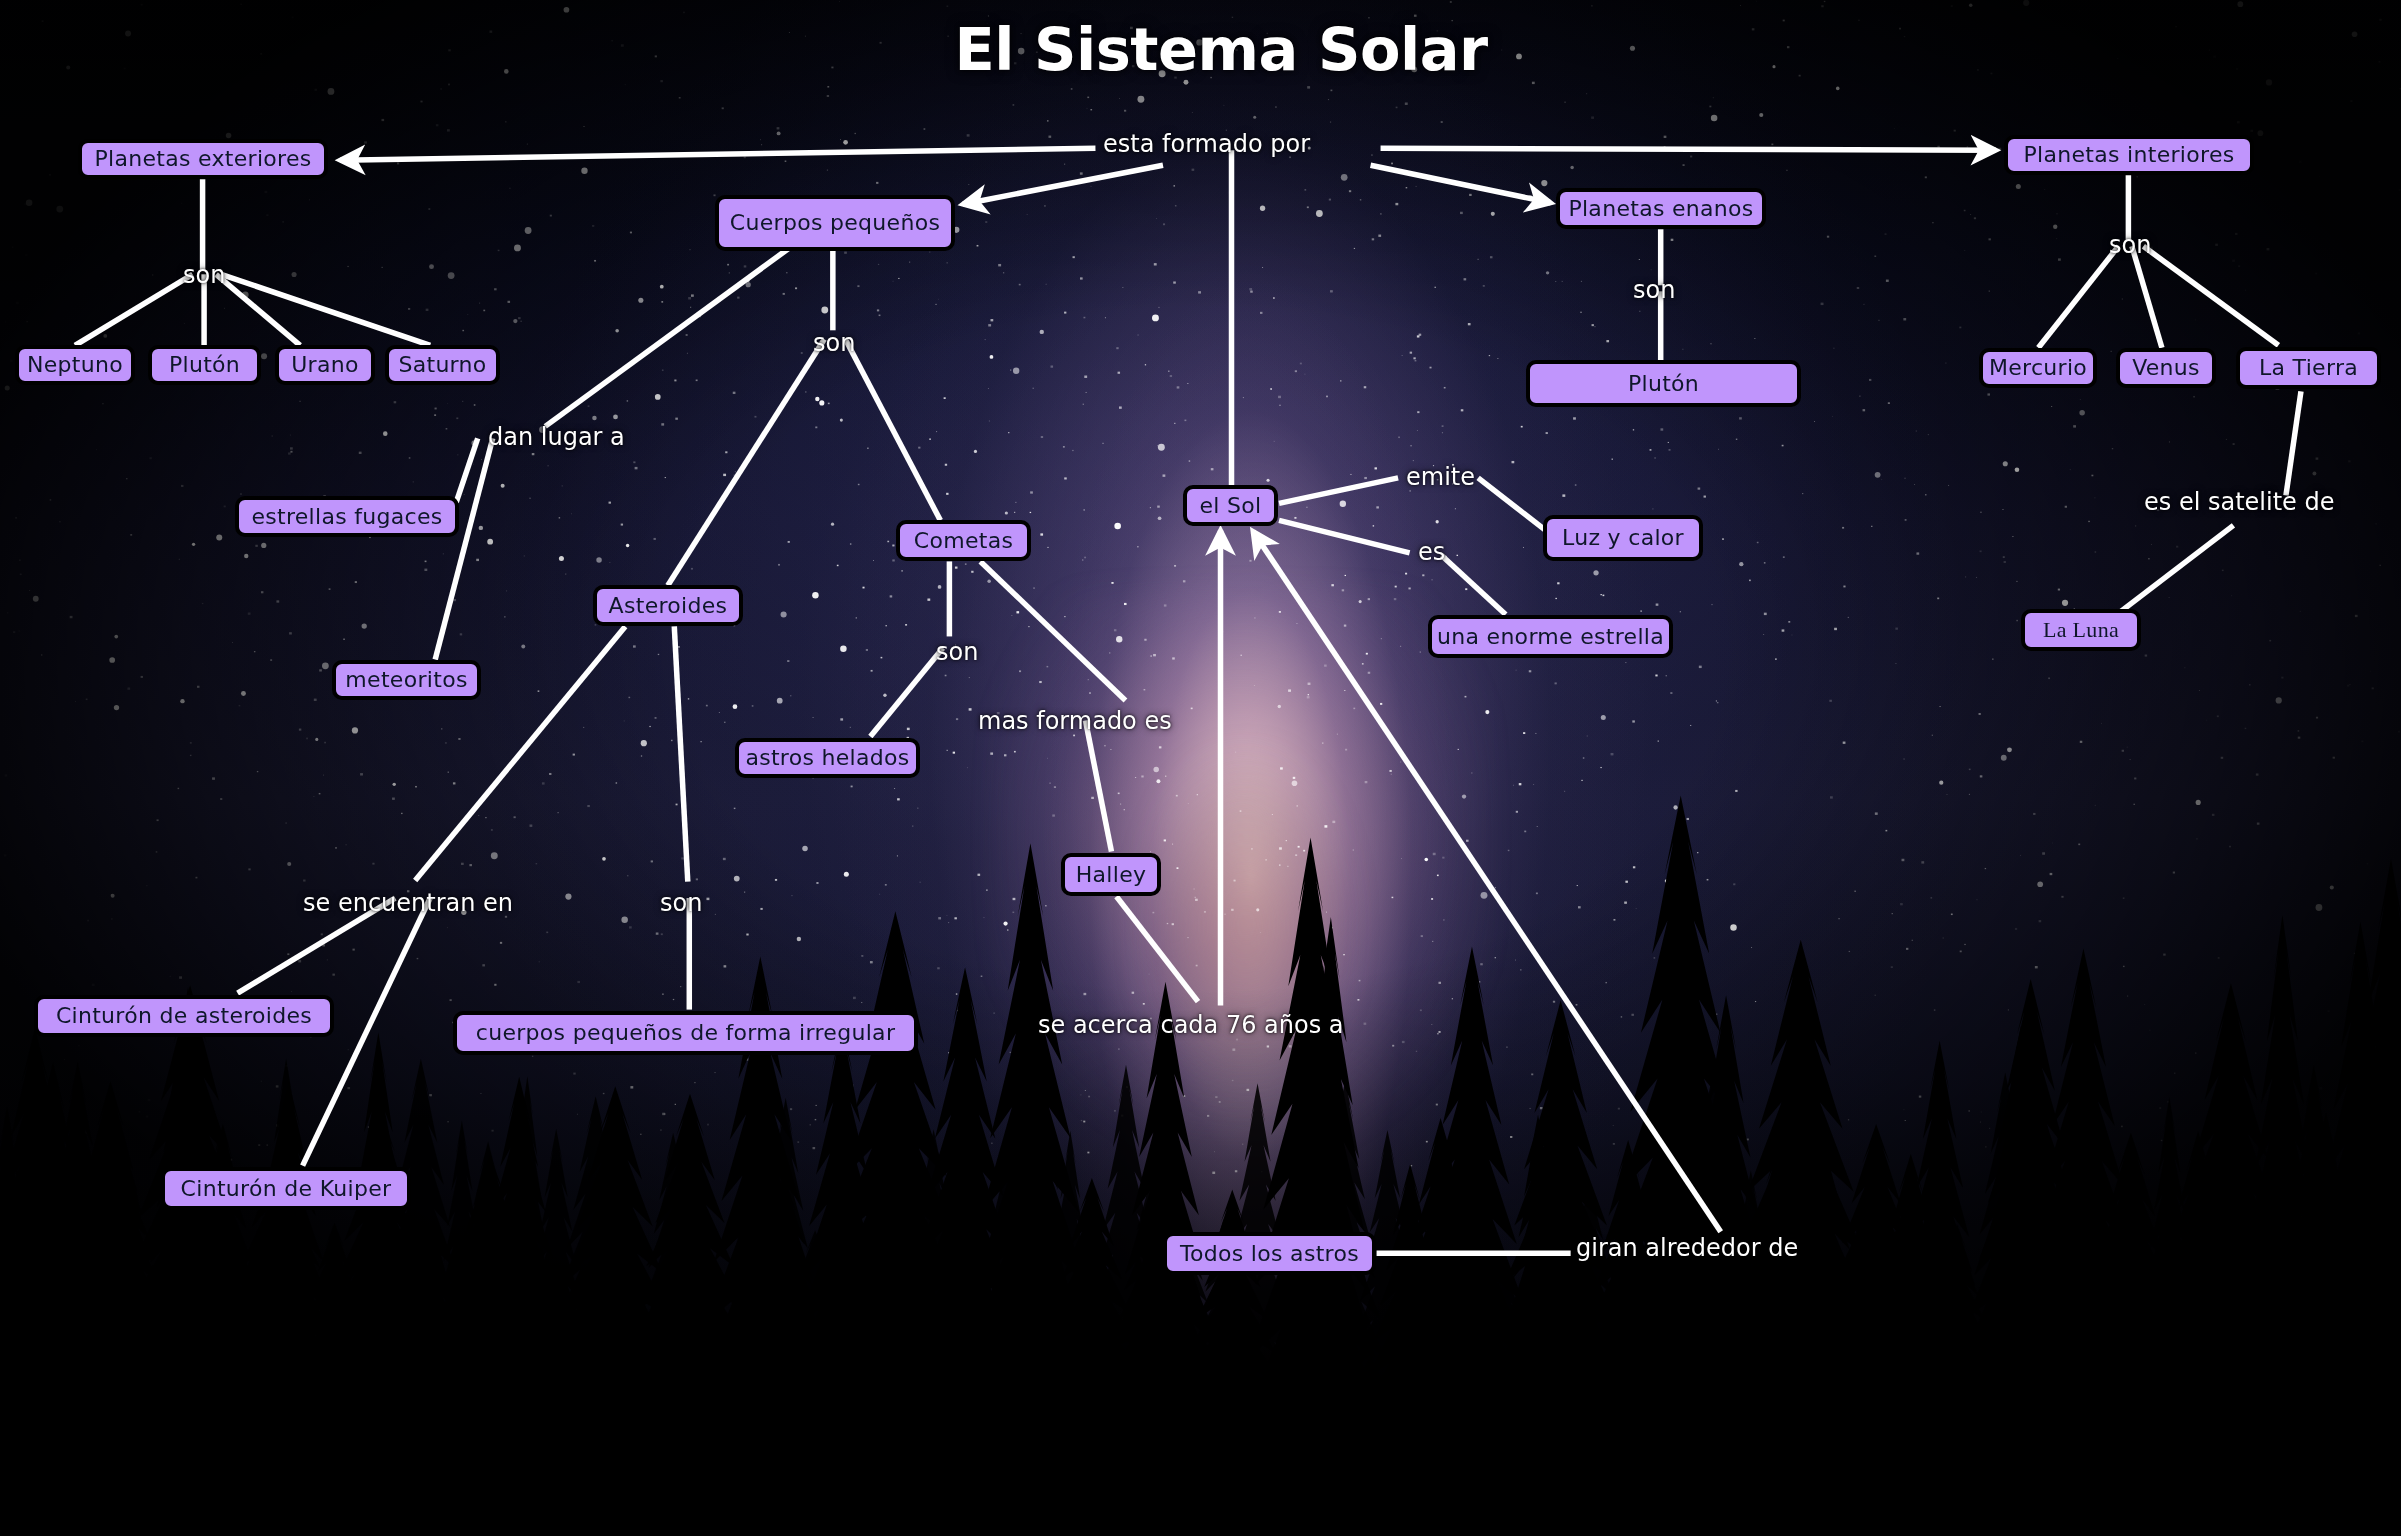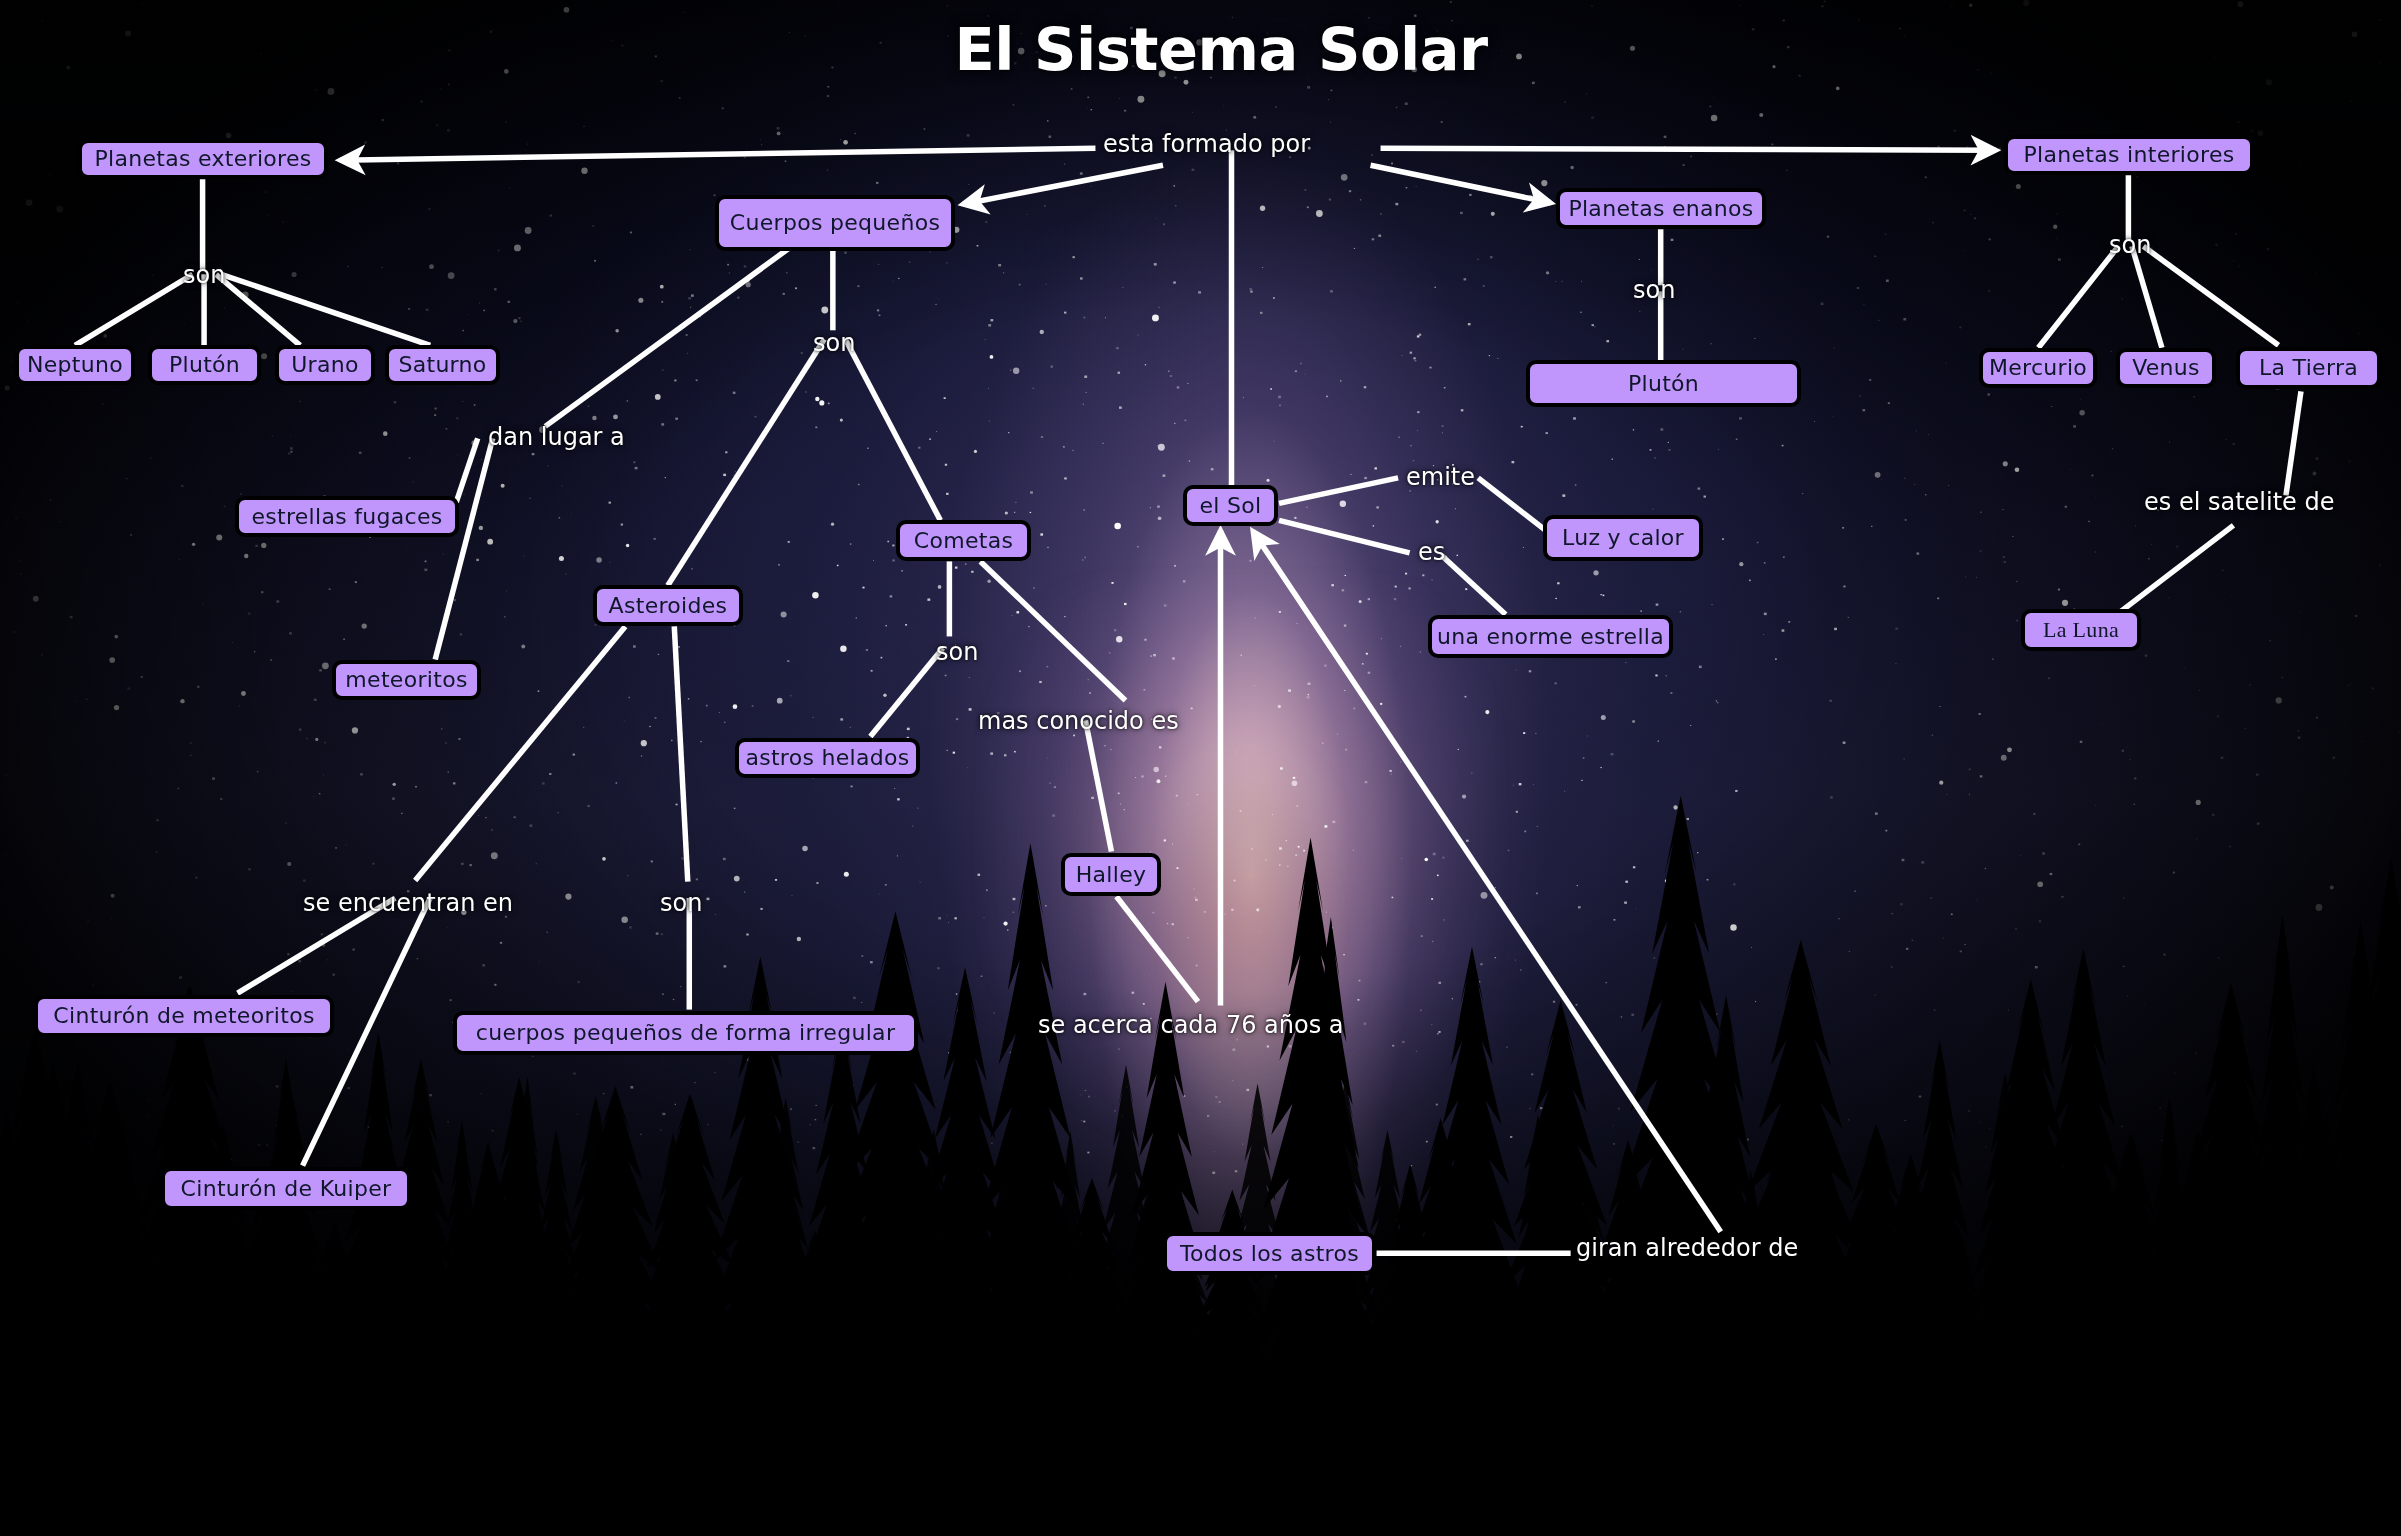--- a/index.html
+++ b/index.html
@@ -1909,21 +1909,21 @@
       <div class="node" style="left: 1428px; top: 615px; width: 245px; height: 43px;">
         <span>una enorme estrella</span>
       </div>
       <div class="node" style="left: 2021px; top: 609px; width: 120px; height: 42px; font-family: Liberation Serif, serif;">
         <span>La Luna</span>
       </div>
       <div class="node" style="left: 1061px; top: 853px; width: 100px; height: 43px;">
         <span>Halley</span>
       </div>
       <div class="node" style="left: 34px; top: 995px; width: 300px; height: 42px;">
-        <span>Cinturón de meteoritos</span>
+        <span>Cinturón de asteroides</span>
       </div>
       <div class="node" style="left: 453px; top: 1011px; width: 465px; height: 44px;">
         <span>cuerpos pequeños de forma irregular</span>
       </div>
       <div class="node" style="left: 161px; top: 1167px; width: 250px; height: 43px;">
         <span>Cinturón de Kuiper</span>
       </div>
       <div class="node" style="left: 1163px; top: 1232px; width: 213px; height: 43px;">
         <span>Todos los astros</span>
       </div>
@@ -1932,21 +1932,21 @@
       <div class="lbl" style="left: 1103px; top: 132px;">esta formado por</div>
       <div class="lbl" style="left: 183px; top: 263px;">son</div>
       <div class="lbl" style="left: 813px; top: 331px;">son</div>
       <div class="lbl" style="left: 1633px; top: 278px;">son</div>
       <div class="lbl" style="left: 2109px; top: 233px;">son</div>
       <div class="lbl" style="left: 488px; top: 425px;">dan lugar a</div>
       <div class="lbl" style="left: 1406px; top: 465px;">emite</div>
       <div class="lbl" style="left: 1418px; top: 540px;">es</div>
       <div class="lbl" style="left: 2144px; top: 490px;">es el satelite de</div>
       <div class="lbl" style="left: 936px; top: 640px;">son</div>
-      <div class="lbl" style="left: 978px; top: 709px;">mas conocido es</div>
+      <div class="lbl" style="left: 978px; top: 709px;">mas formado es</div>
       <div class="lbl" style="left: 303px; top: 891px;">se encuentran en</div>
       <div class="lbl" style="left: 660px; top: 891px;">son</div>
       <div class="lbl" style="left: 1038px; top: 1013px;">se acerca cada 76 años a</div>
       <div class="lbl" style="left: 1576px; top: 1236px;">giran alrededor de</div>
     </div>
 
 </div>
 
 
 </body></html>

